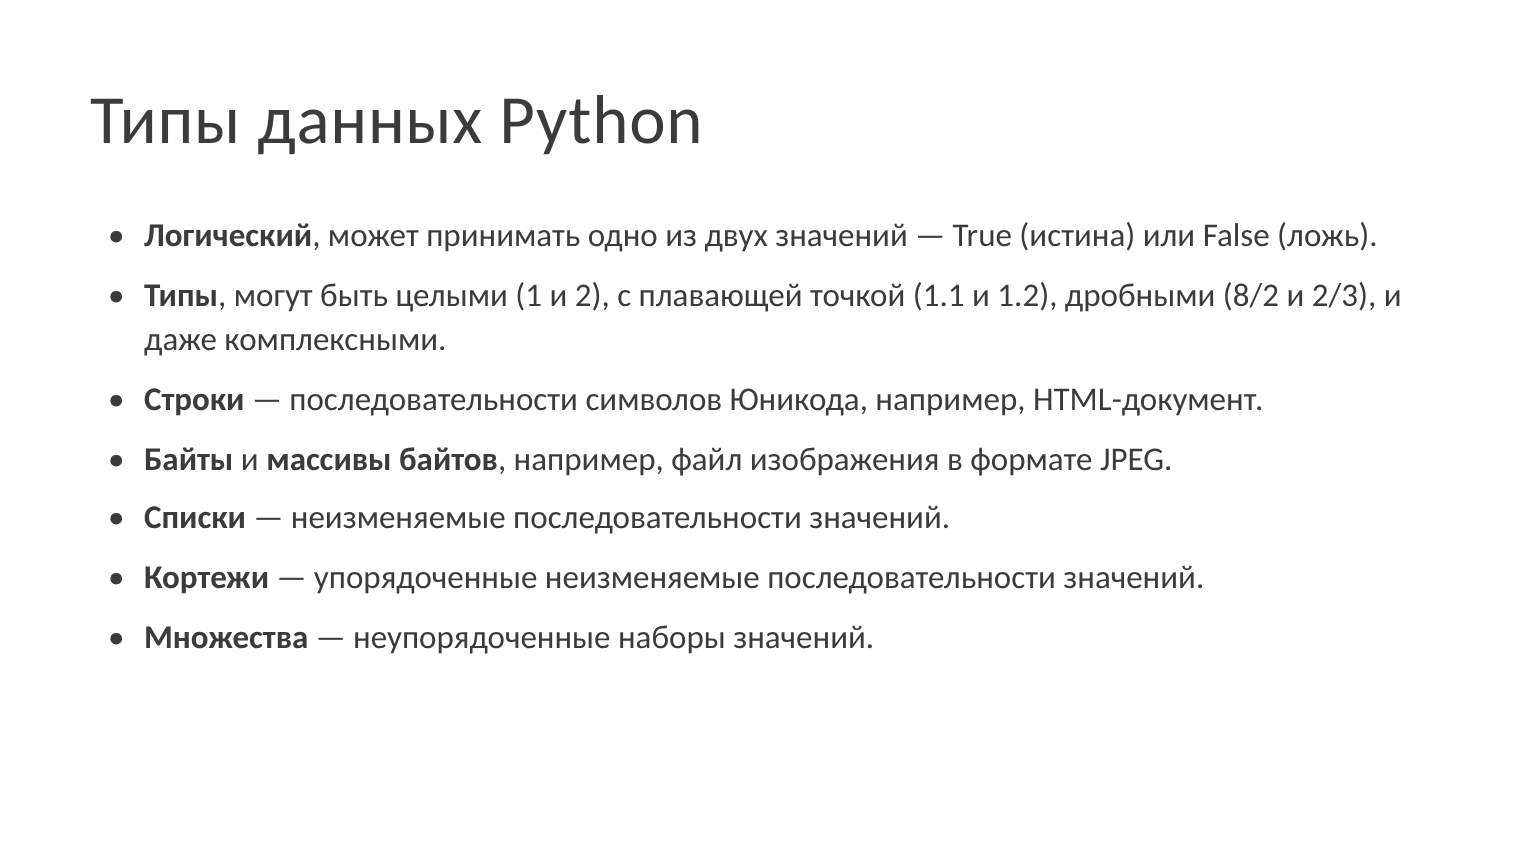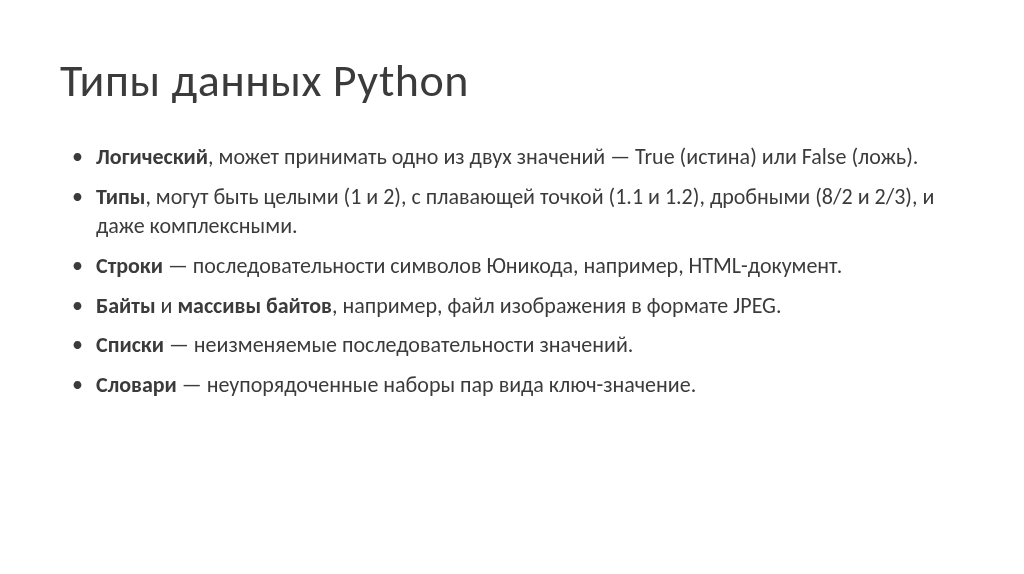--- a/index.html
+++ b/index.html
@@ -62,16 +62,19 @@
     <li>
       <span class="b">Строки</span><span> — последовательности символов Юникода, например, HTML-документ.</span>
     </li>
     <li>
       <span class="b">Байты</span><span> и </span><span class="b">массивы байтов</span><span>, например, файл изображения в формате JPEG.</span>
     </li>
     <li>
       <span class="b">Списки</span><span> — неизменяемые последовательности значений.</span>
     </li>
     <li>
-      <span class="b">Словари</span><span> — неупорядоченные наборы пар вида ключ-значение.</span>
+      <span class="b">Кортежи</span><span> — упорядоченные неизменяемые последовательности значений.</span>
+    </li>
+    <li>
+      <span class="b">Множества</span><span> — неупорядоченные наборы значений.</span>
     </li>
   </ul>
 </div>
 
 </body></html>

